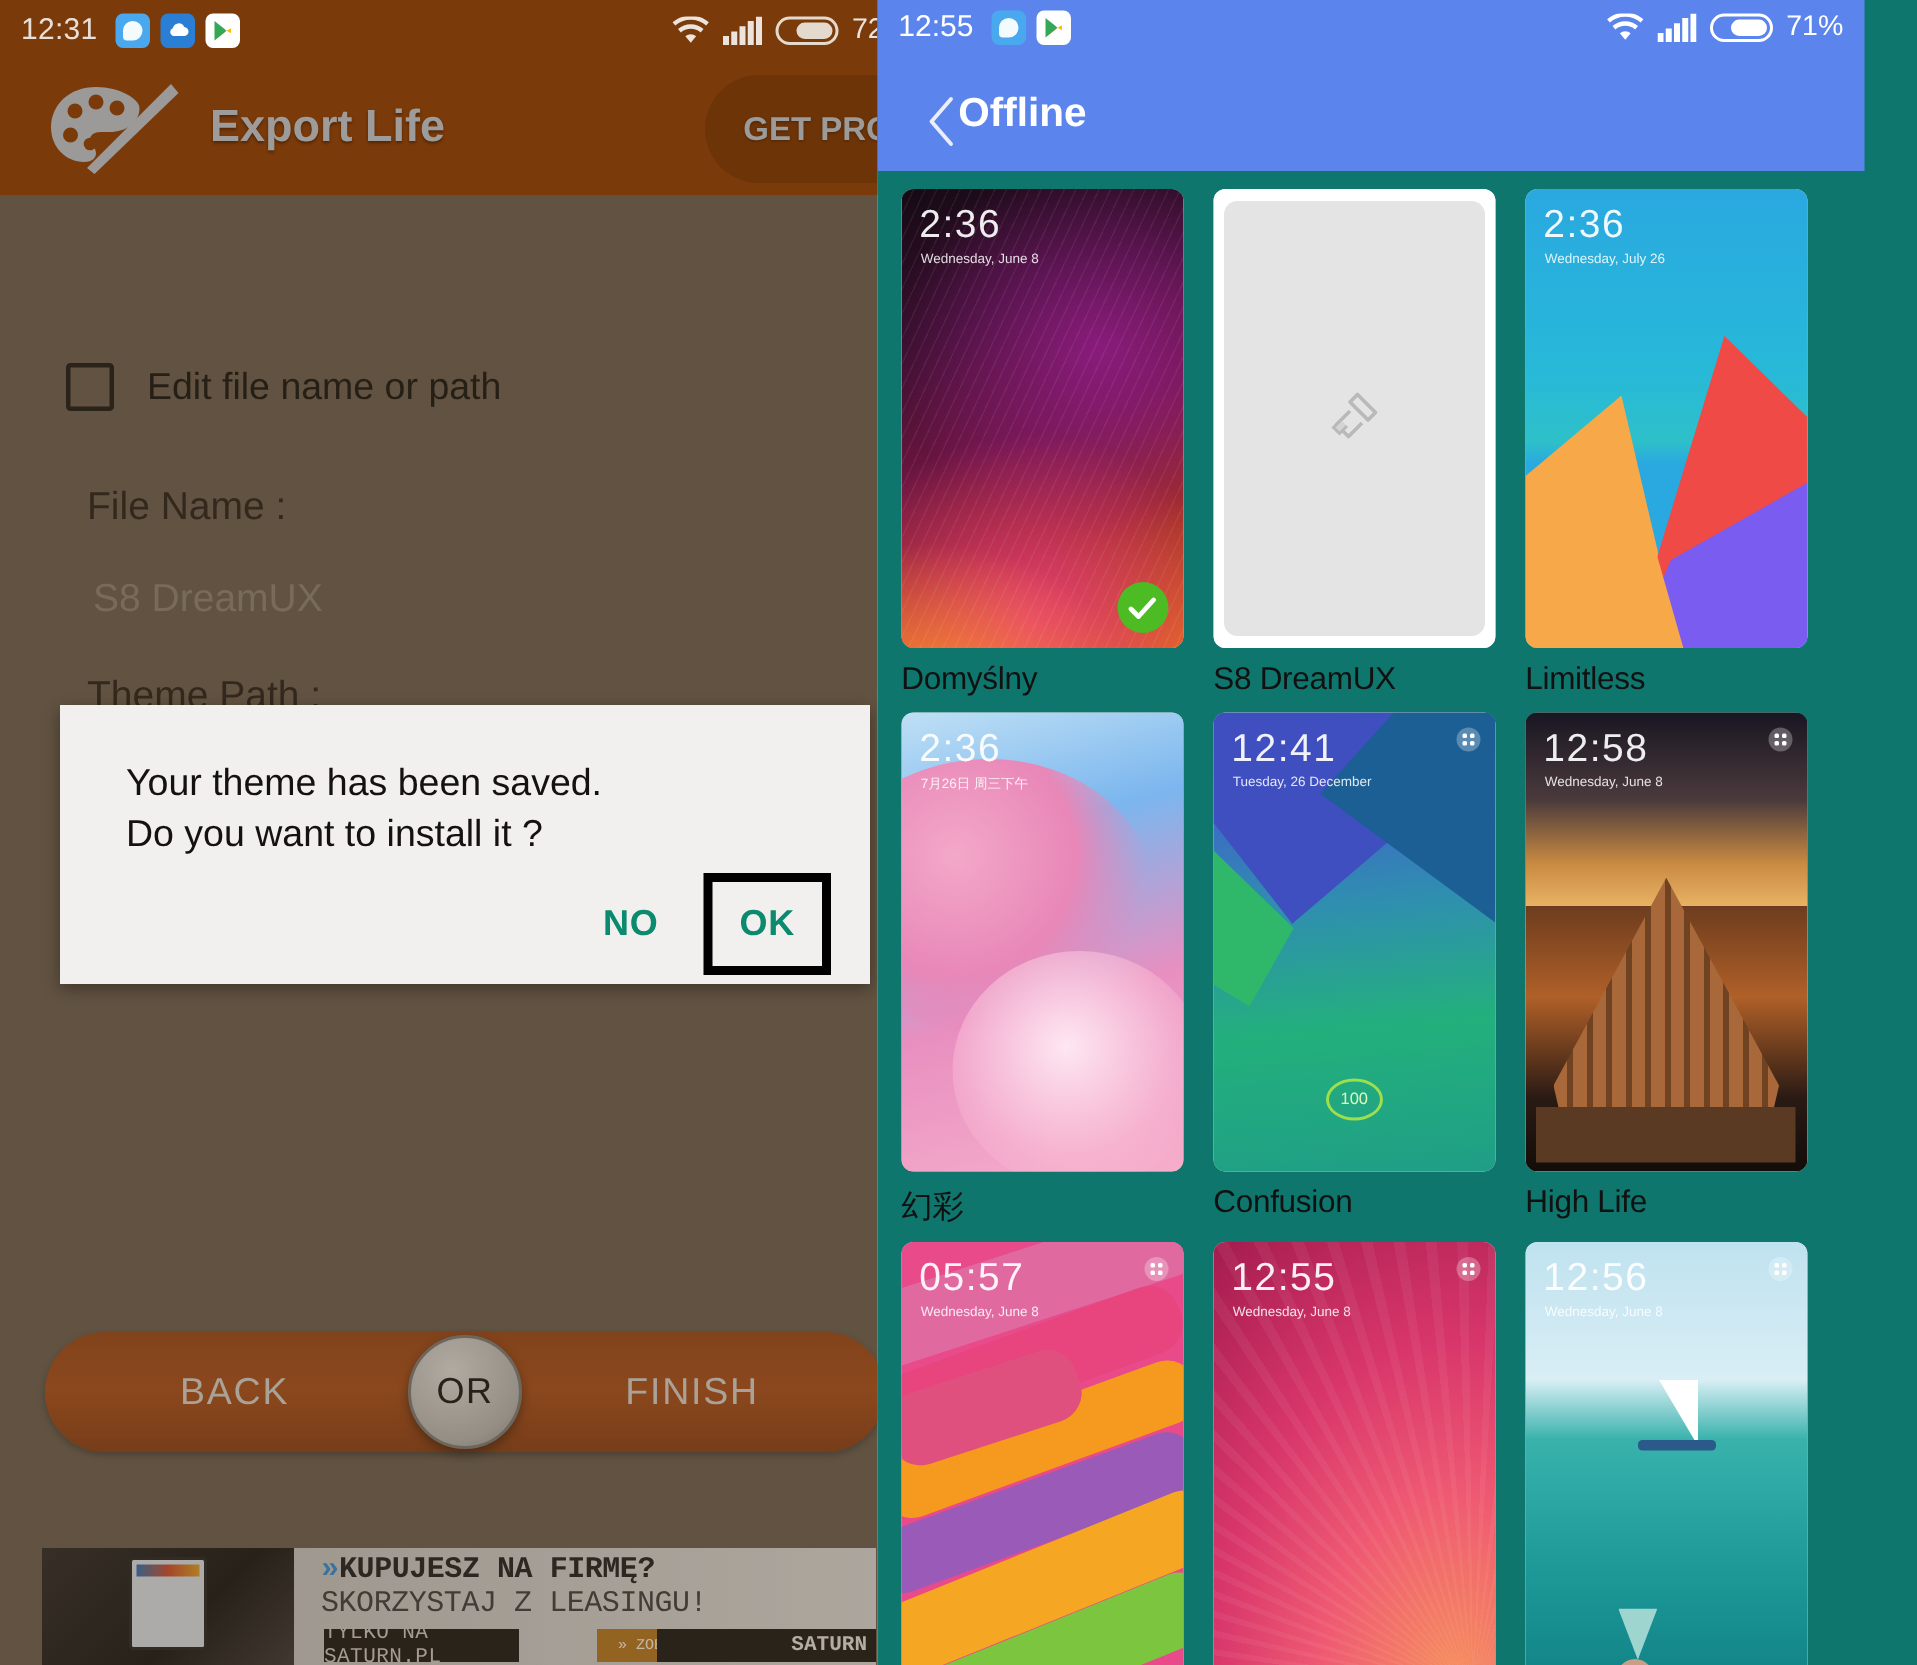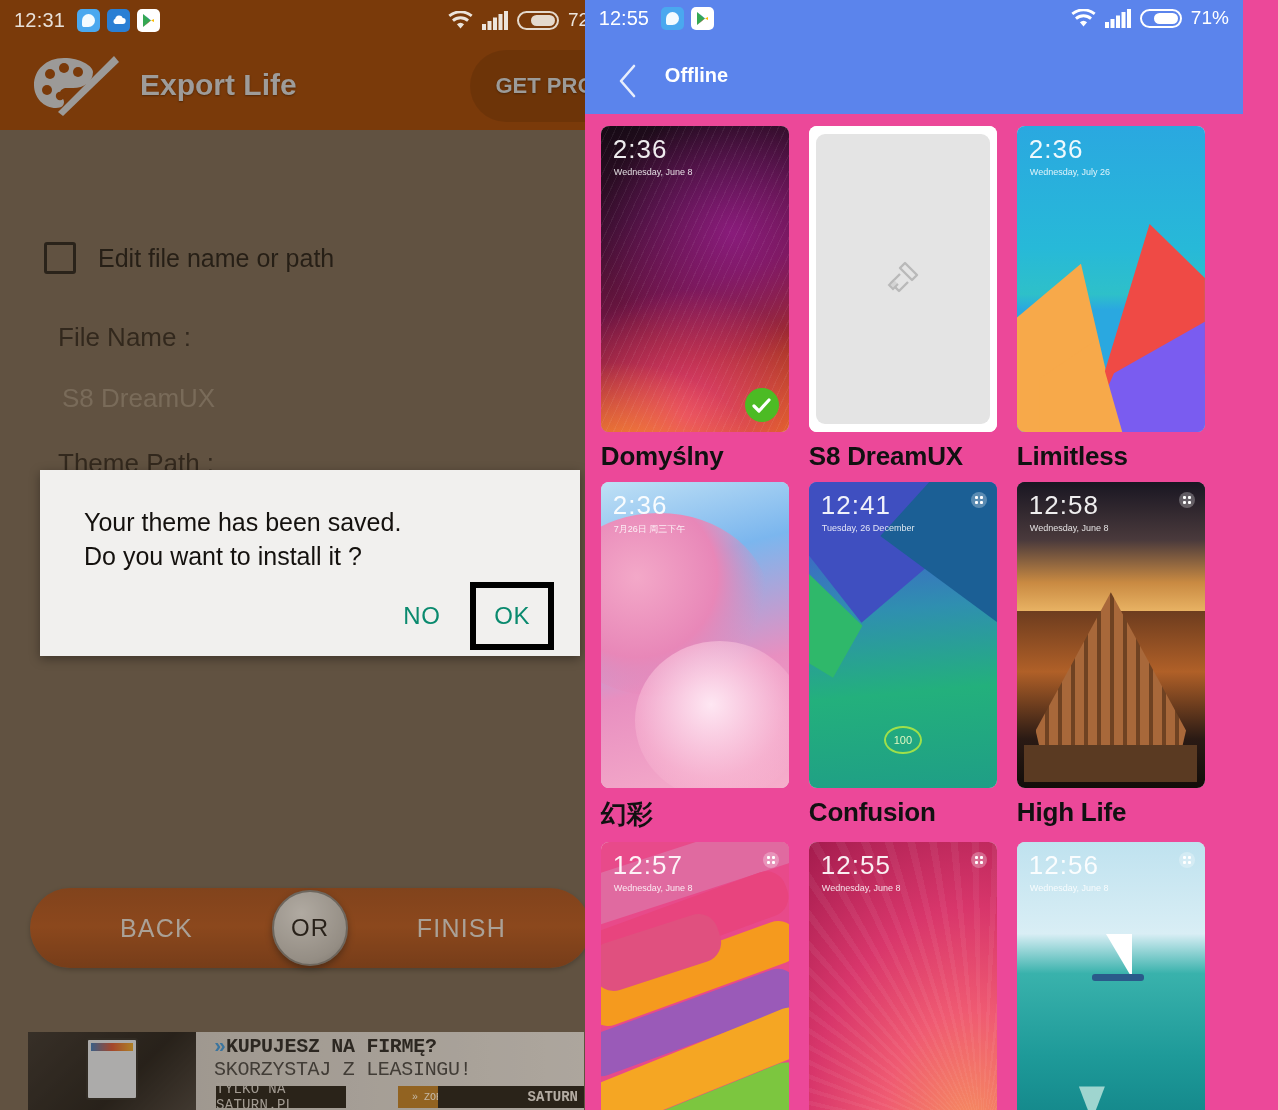--- a/index.html
+++ b/index.html
@@ -81,21 +81,21 @@
     box-shadow: 0 3px 10px rgba(0,0,0,.35);
   }
   .dlg-msg {
     padding: 36px 0 0 44px; font-size: 25px; color: #14110e; line-height: 1.35;
   }
   .dlg-actions {
     position: absolute; right: 26px; bottom: 6px;
     display: flex; align-items: center; gap: 12px;
   }
   .dlg-btn {
-    color: #0a8a6e; font-size: 24px; font-weight: normal;
+    color: #0a8a6e; font-size: 24px; font-weight: bold;
     padding: 14px 18px; background: transparent; border: none;
     font-family: "Liberation Sans", sans-serif;
     letter-spacing: .5px;
   }
   .ok-hl { border: 6px solid #000000; padding: 14px 18px; }
 
   .btnbar {
     position: absolute; left: 30px; bottom: 142px;
     width: 560px; height: 80px;
     border-radius: 40px;
@@ -160,45 +160,45 @@
   }
   
   .scrim {
     position: absolute; left: 0; top: 130px; width: 620px; bottom: 0;
     background: rgba(80,64,48,0.34);
     pointer-events: none;
   }
 
   
   .right-panel {
-    position: relative; width: 736px; height: 1110px; background: #ec4899; overflow: hidden; padding-left: 28px;
+    position: relative; width: 736px; height: 1110px; background: #0f766e; overflow: hidden; padding-left: 28px;
   }
   .r-statusbar {
     position: absolute; top:0; left:0; width: 658px; height: 36px;
     background: #5b84ec; display:flex; align-items:center; padding: 0 14px;
   }
   .r-clock { color:#ffffff; font-size: 20px; }
   .r-appbar {
     position:absolute; top:36px; left:0; width:658px; height:78px; background:#5b84ec;
     display:flex; align-items:center;
   }
   .back-chev { margin-left: 32px; width: 22px; height: 22px; }
-  .r-title { margin-left: 26px; color:#ffffff; font-size: 20px; font-weight: bold; }
+  .r-title { color:#ffffff; font-size: 27px; font-weight: bold; }
 
   .grid {
     position:absolute; top:114px; left:0; width:658px; bottom:0;
     padding: 12px 16px 0 16px;
   }
   .grid-row { display:flex; gap: 20px; margin-bottom: 10px; }
   .cell { width: 188px; }
   .thumb {
     width: 188px; height: 306px; border-radius: 8px; overflow:hidden;
     position: relative; background:#ddd;
   }
-  .cell-label { font-size: 26px; font-weight: bold; color:#111; margin-top: 9px; letter-spacing: -.2px;}
+  .cell-label { font-size: 21px; font-weight: normal; color:#111; margin-top: 9px; letter-spacing: -.2px;}
 
   .tz-time { position:absolute; left:12px; top:8px; color: rgba(255,255,255,.92); font-size: 26px; font-weight: 300; letter-spacing:1px;}
   .tz-date { position:absolute; left:13px; top:41px; color: rgba(255,255,255,.85); font-size: 9px; }
   .tz-grid-ic {
     position:absolute; right:10px; top:10px; width: 16px; height:16px; border-radius:50%;
     background: rgba(255,255,255,.28); display:grid; grid-template-columns:1fr 1fr; gap:2px;
     padding:4px;
   }
   .tz-grid-ic i { background:#fff; border-radius:1px; }
 
@@ -522,21 +522,21 @@
           <div class="thumb">
             <div class="art-sticks">
               <i style="left:-22%;top:2%;width:130%;height:16%;background:#e06aa0;transform:rotate(-18deg)"></i>
               <i style="left:-18%;top:20%;width:120%;height:15%;background:#e8447e;transform:rotate(-20deg)"></i>
               <i style="left:-10%;top:36%;width:118%;height:14%;background:#f59a1e;transform:rotate(-20deg)"></i>
               <i style="left:-14%;top:52%;width:122%;height:14%;background:#9a5ab8;transform:rotate(-20deg)"></i>
               <i style="left:-10%;top:66%;width:126%;height:16%;background:#f5a623;transform:rotate(-22deg)"></i>
               <i style="left:-12%;top:84%;width:126%;height:16%;background:#7cc63f;transform:rotate(-22deg)"></i>
               <i style="left:-6%;top:28%;width:70%;height:16%;background:#e0507f;transform:rotate(-18deg)"></i>
             </div>
-            <span class="tz-time">12:57</span>
+            <span class="tz-time">05:57</span>
             <span class="tz-date">Wednesday, June 8</span>
             <span class="tz-grid-ic">
                 <i></i>
                 <i></i>
                 <i></i>
                 <i></i>
               </span>
           </div>
         </div>
 

